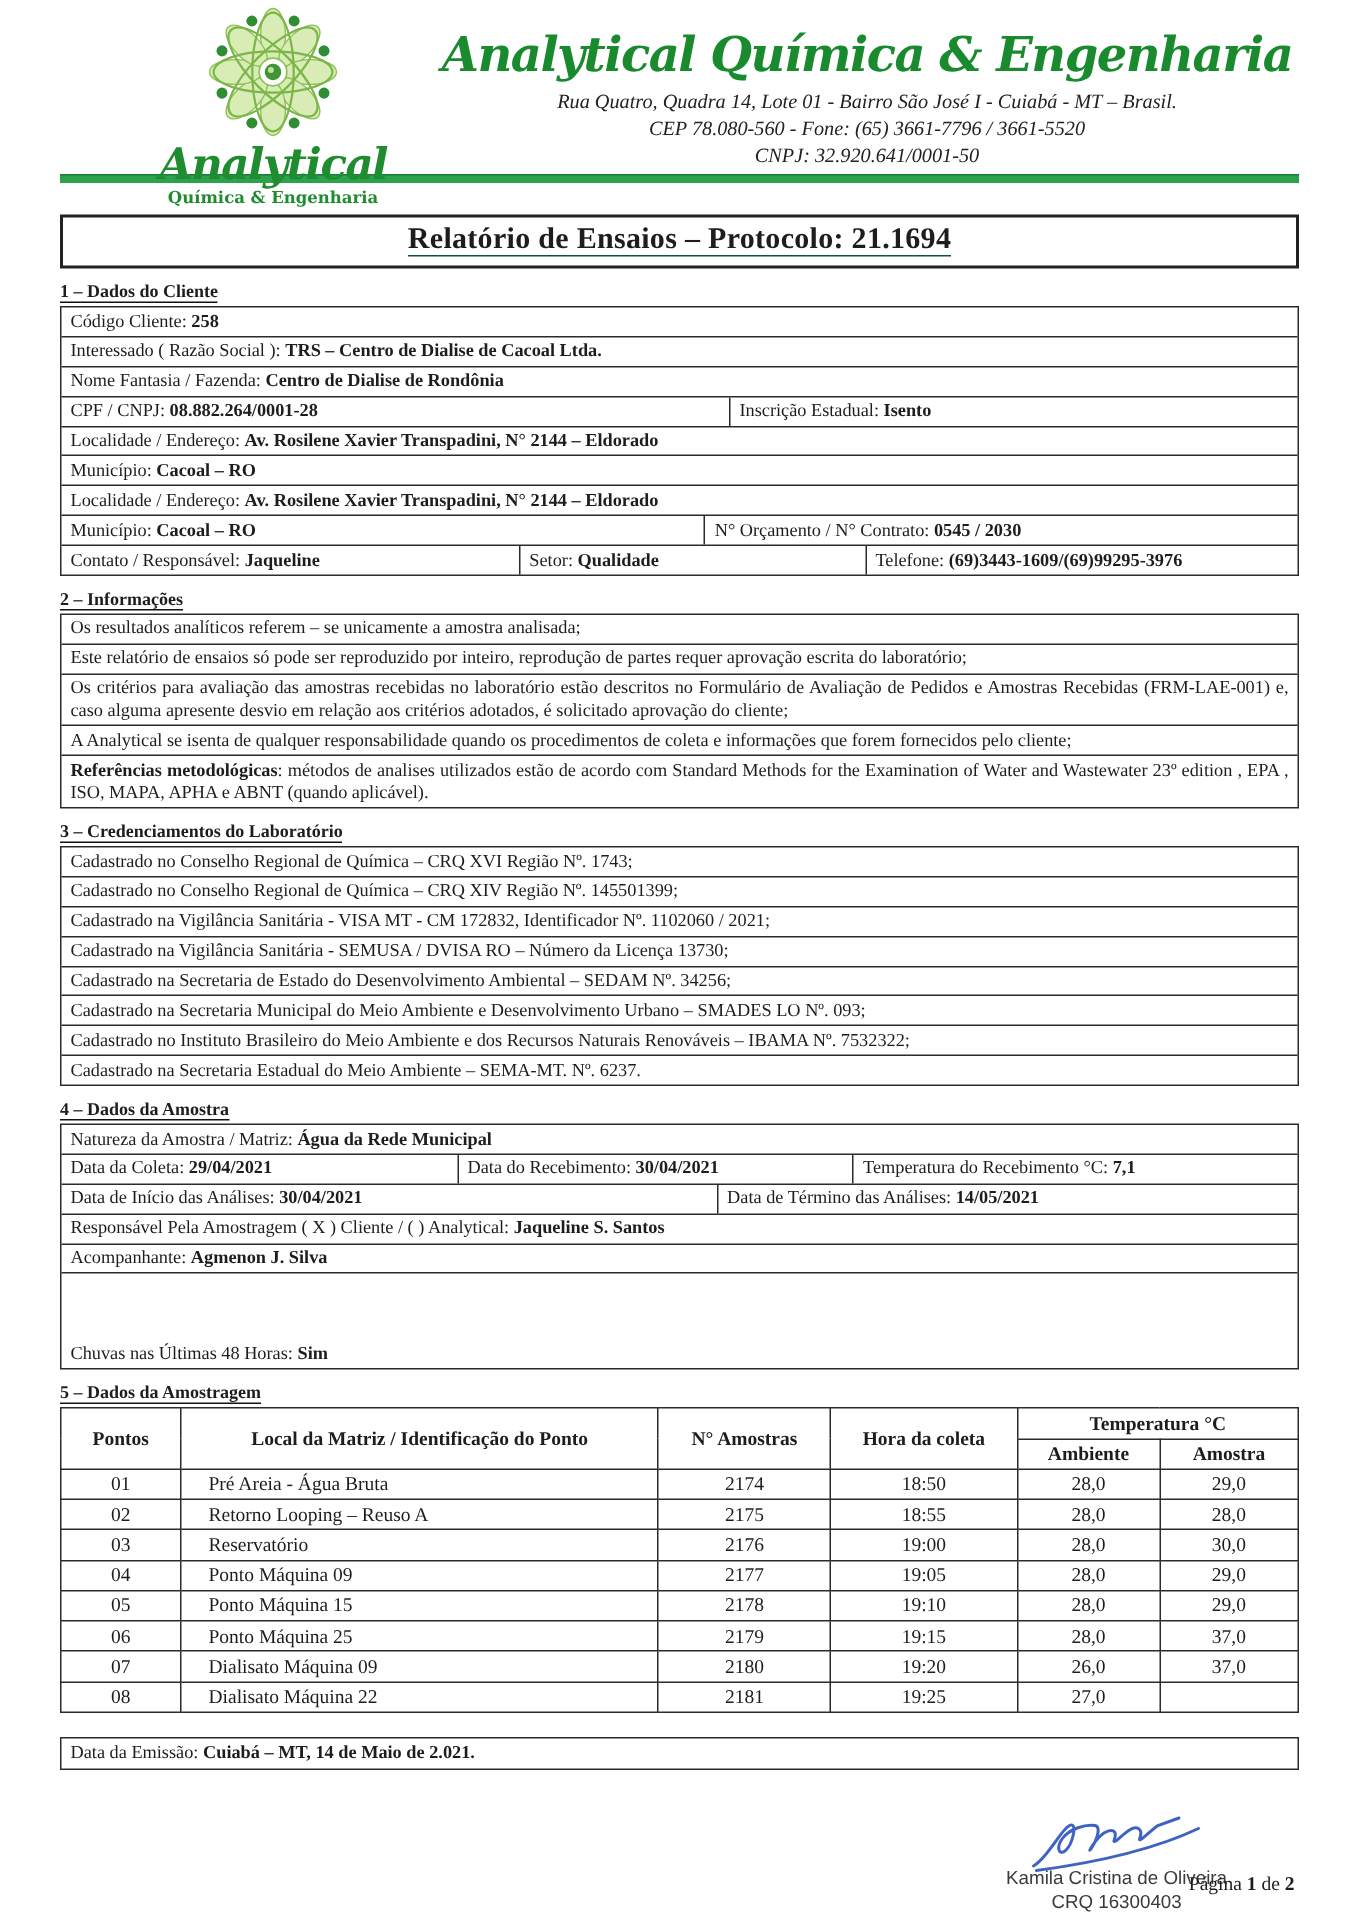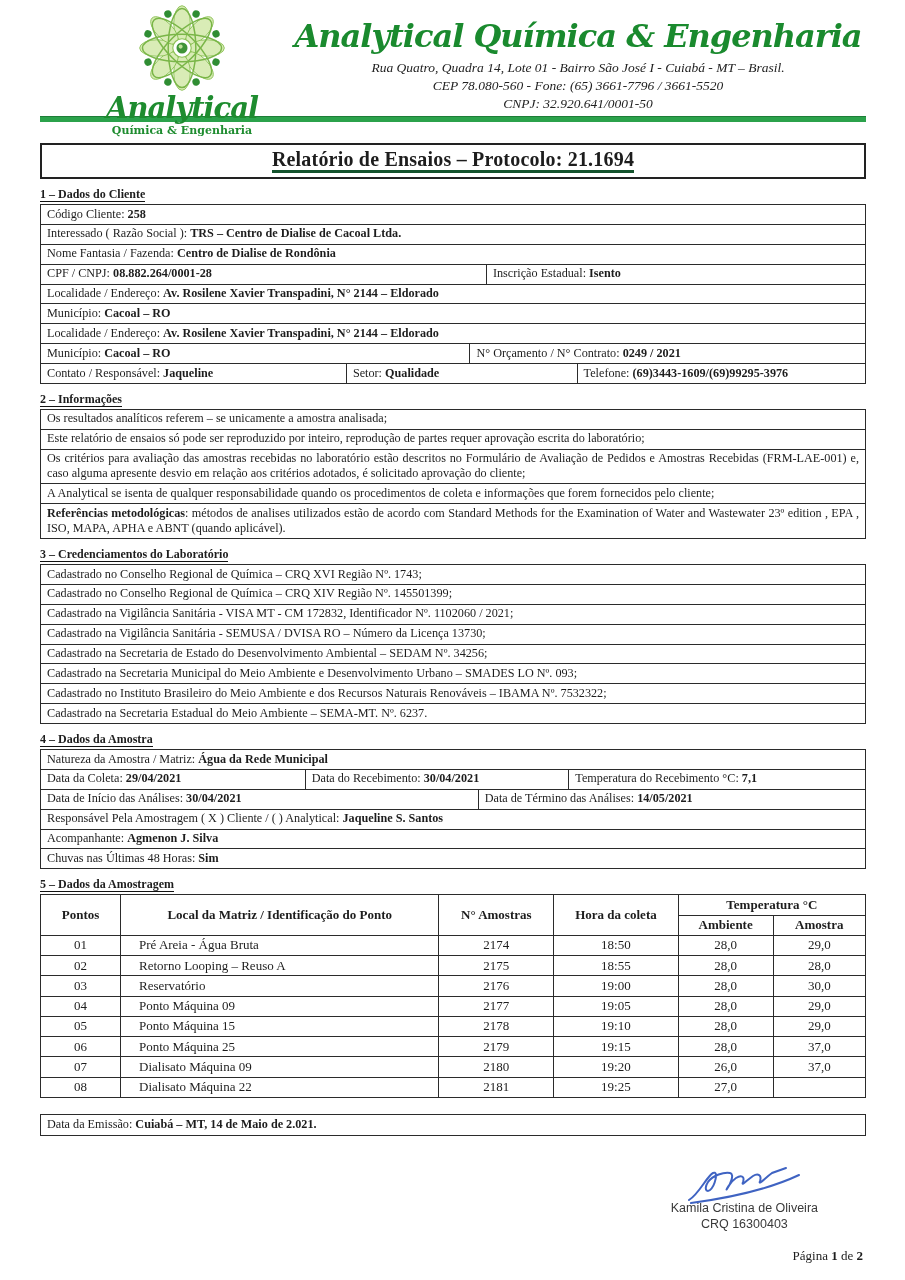--- a/index.html
+++ b/index.html
@@ -24,21 +24,21 @@
   .head-right { margin-left:250px; text-align:center; padding-top:20px; }
   .company-title {
     font-family:"DejaVu Serif", serif; font-style:italic; font-weight:bold;
     color:#1a8a2e; font-size:32px; line-height:1; letter-spacing:-1px;
   }
   .addr { font-style:italic; font-size:13.5px; line-height:1.35; margin-top:7px; color:#222; }
   .green-rule { height:5px; background:#2ba24b; border-top:1px solid #1d7d37; }
 
   
   .title-box { margin-top:21px; border:2px solid #222; text-align:center; padding:3px 0 6px; }
-  .title-box span { font-size:20px; font-weight:bold; border-bottom:3px solid #14532d; letter-spacing:0.2px; }
+  .title-box span { font-size:20px; font-weight:bold; border-bottom:1px solid #14532d; letter-spacing:0.2px; }
 
   
   .sec-heading { font-size:12px; font-weight:bold; margin:8px 0 2px; }
   .sec-heading span { border-bottom:1.6px solid #111; }
 
   .box-table { border:1.5px solid #2b2b2b; font-size:12.2px; line-height:1.22; }
   .t-row { display:flex; border-top:1px solid #2b2b2b; }
   .t-row:first-child { border-top:none; }
   .t-cell { padding:1.5px 6px 2.5px; border-left:1px solid #2b2b2b; box-sizing:border-box; }
   .t-cell:first-child { border-left:none; }
@@ -139,21 +139,21 @@
           <div class="t-cell" style="width: 100%;"><span>Localidade / Endereço: </span><span class="b">Av. Rosilene Xavier Transpadini, N° 2144 – Eldorado</span></div>
         </div>
         <div class="t-row">
           <div class="t-cell" style="width: 100%;"><span>Município: </span><span class="b">Cacoal – RO</span></div>
         </div>
         <div class="t-row">
           <div class="t-cell" style="width: 100%;"><span>Localidade / Endereço: </span><span class="b">Av. Rosilene Xavier Transpadini, N° 2144 – Eldorado</span></div>
         </div>
         <div class="t-row">
           <div class="t-cell" style="width: 52%;"><span>Município: </span><span class="b">Cacoal – RO</span></div>
-          <div class="t-cell" style="width: 48%;"><span>N° Orçamento / N° Contrato: </span><span class="b">0249 / 2021</span></div>
+          <div class="t-cell" style="width: 48%;"><span>N° Orçamento / N° Contrato: </span><span class="b">0545 / 2030</span></div>
         </div>
         <div class="t-row">
           <div class="t-cell" style="width: 37%;"><span>Contato / Responsável: </span><span class="b">Jaqueline</span></div>
           <div class="t-cell" style="width: 28%;"><span>Setor: </span><span class="b">Qualidade</span></div>
           <div class="t-cell" style="width: 35%;"><span>Telefone: </span><span class="b">(69)3443-1609/(69)99295-3976</span></div>
         </div>
       </div>
 
     <div class="sec-heading"><span>2 – Informações</span></div>
     <div class="box-table">
@@ -216,21 +216,21 @@
           <div class="t-cell" style="width: 53%;"><span>Data de Início das Análises: </span><span class="b">30/04/2021</span></div>
           <div class="t-cell" style="width: 47%;"><span>Data de Término das Análises: </span><span class="b">14/05/2021</span></div>
         </div>
         <div class="t-row">
           <div class="t-cell" style="width: 100%;"><span>Responsável Pela Amostragem ( X ) Cliente / ( ) Analytical: </span><span class="b">Jaqueline S. Santos</span></div>
         </div>
         <div class="t-row">
           <div class="t-cell" style="width: 100%;"><span>Acompanhante: </span><span class="b">Agmenon J. Silva</span></div>
         </div>
         <div class="t-row">
-          <div class="t-cell" style="width: 100%;"><span>Chuvas nas Últimas 48 Horas: </span><span class="b">Sim</span></div>
+          <div class="t-cell" style="width: 100%; margin-top: 44px;"><span>Chuvas nas Últimas 48 Horas: </span><span class="b">Sim</span></div>
         </div>
       </div>
 
     <div class="sec-heading"><span>5 – Dados da Amostragem</span></div>
     <table class="grid">
       <colgroup>
         <col style="width:9.7%">
           <col style="width:38.6%">
           <col style="width:13.9%">
         <col style="width:15.1%">

